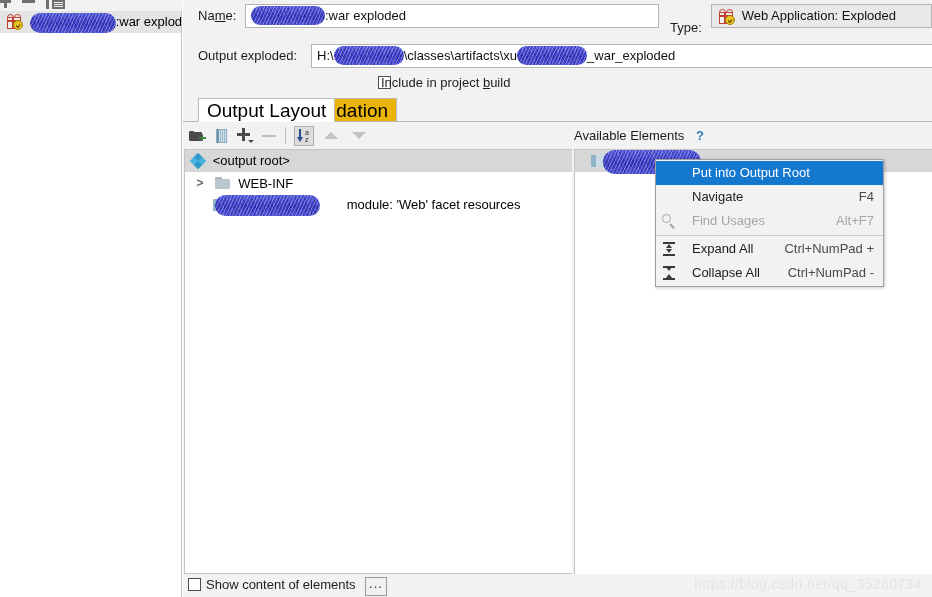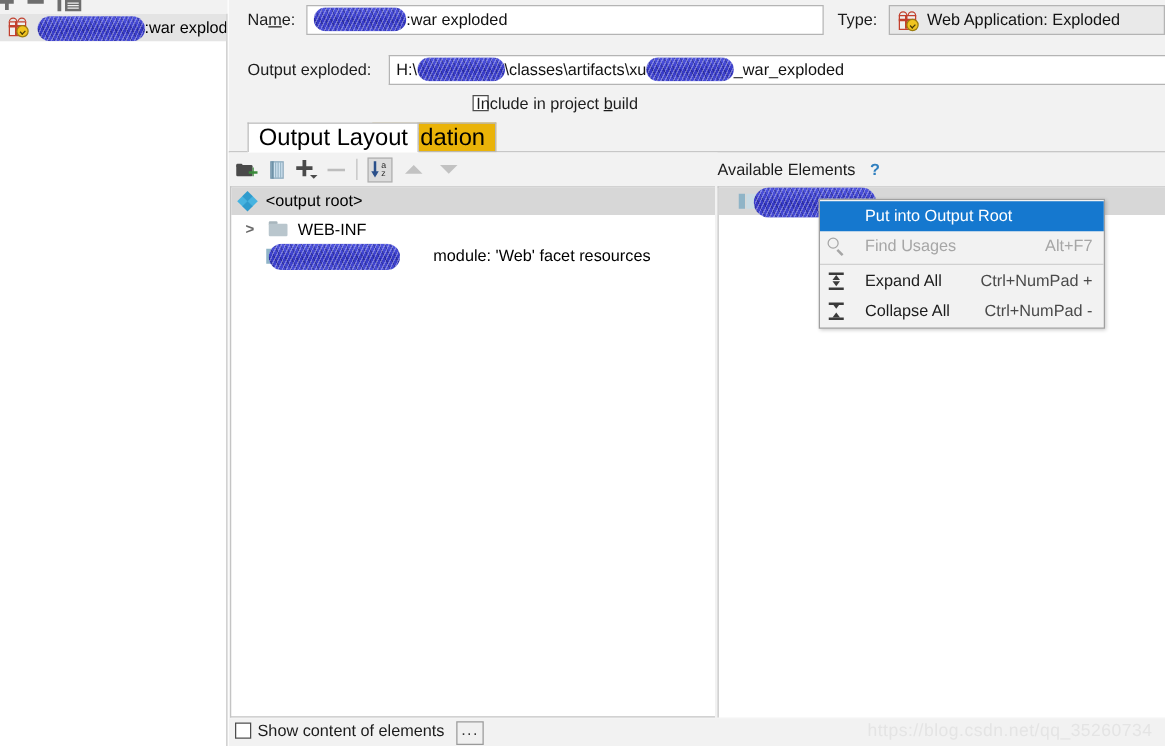--- a/index.html
+++ b/index.html
@@ -498,21 +498,21 @@
 
 <div class="right-panel">
 
   <div class="form-label" style="left:15px; top:8px;">
     <span>Na</span><span class="u">m</span><span>e:</span>
   </div>
   <div class="textfield" style="left:62px; top:4px; width:414px; height:24px;">
     <span class="blob" style="width:74px;height:19px;vertical-align:-5px;"></span><span>:war exploded</span>
   </div>
 
-  <div class="form-label" style="left:487px; top:8px;">Type:</div>
+  <div class="form-label" style="left:487px; top:20px;">Type:</div>
   <div class="combofield" style="left:528px; top:4px; width:221px; height:24px;">
     <span class="icon-war" style="vertical-align:-4px;">
       <span class="bowl"></span><span class="bowr"></span>
       <span class="box"></span><span class="bandv"></span><span class="bandh"></span>
       <span class="badge"></span>
     </span>
     <span style="margin-left:4px;">Web Application: Exploded</span>
   </div>
 
   <div class="form-label" style="left:15px; top:48px;">Output exploded:</div>
@@ -634,20 +634,24 @@
     </div>
   </div>
 </div>
 
 <div class="ctx-menu">
 
   <div class="ctx-item highlight">
     <span>Put into Output Root</span>
   </div>
 
+  <div class="ctx-item">
+    <span>Navigate</span>
+    <span class="ctx-accel">F4</span>
+  </div>
 
   <div class="ctx-item disabled">
     <span class="ctx-ico">
       <span class="mg-c"></span>
         <span class="mg-h"></span>
     </span>
     <span>Find Usages</span>
     <span class="ctx-accel">Alt+F7</span>
   </div>
 

